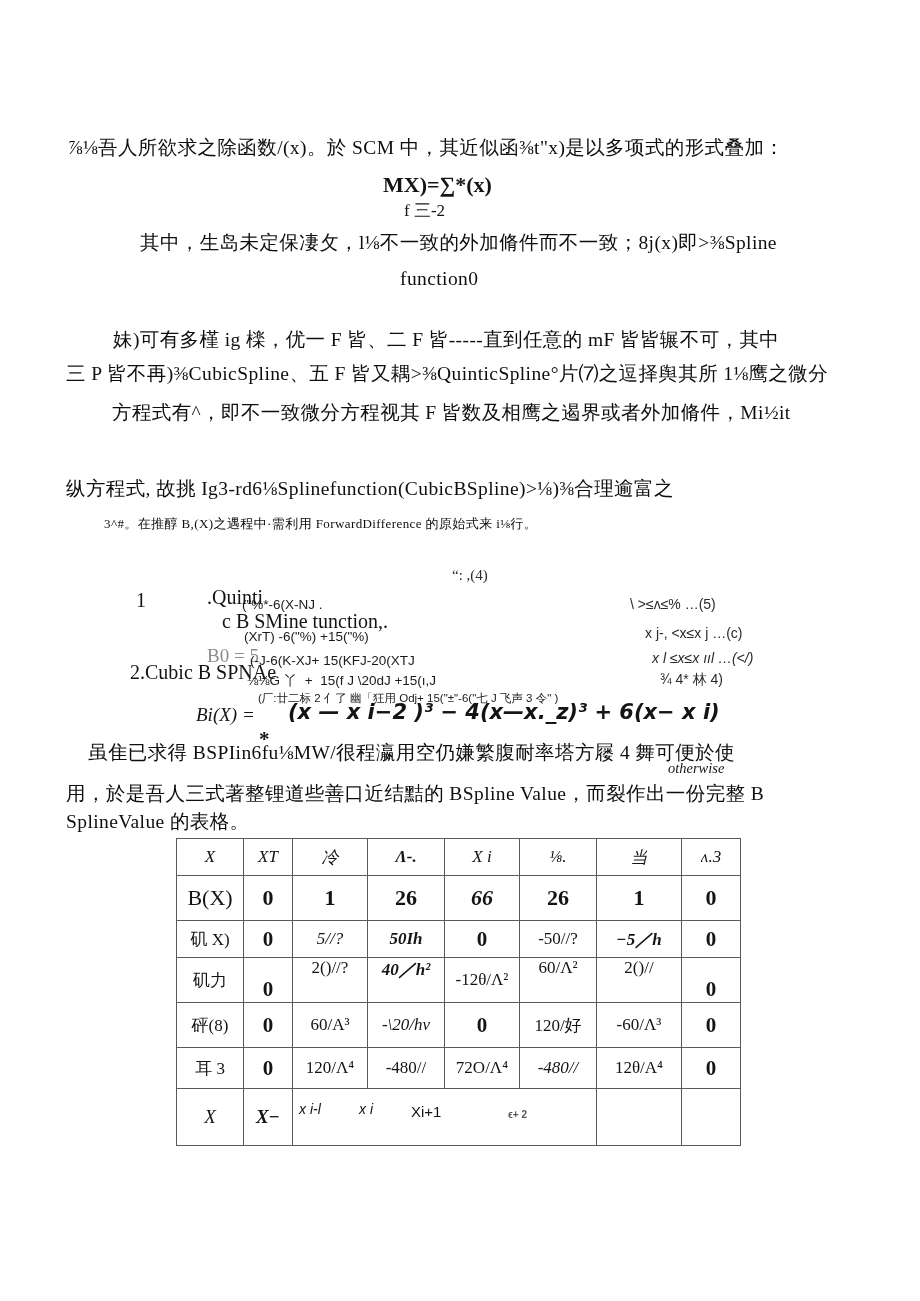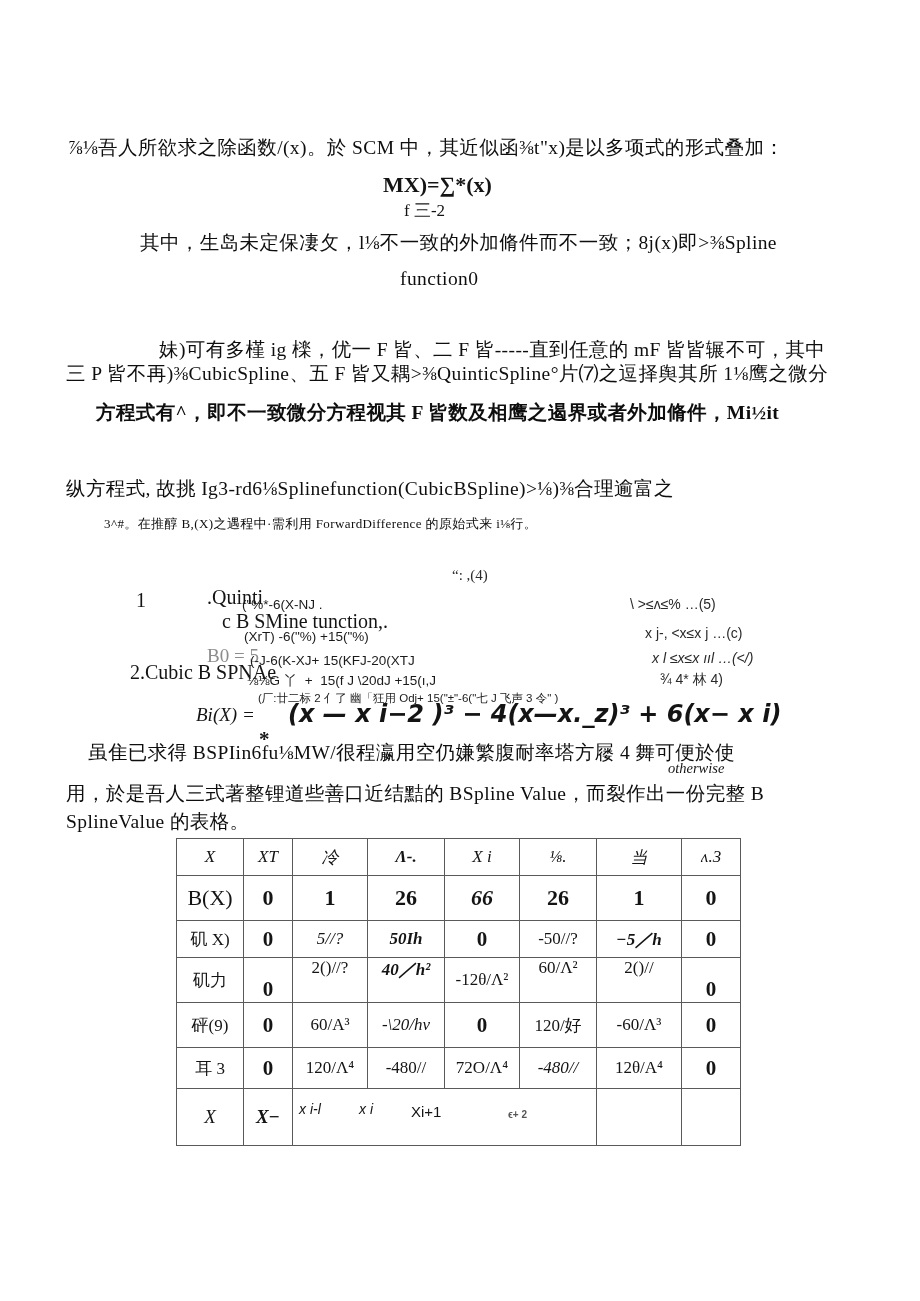--- a/index.html
+++ b/index.html
@@ -73,21 +73,21 @@
     position: absolute;
     font-style: italic;
     font-size: 19px;
     font-family: "Liberation Serif", serif;
     white-space: pre;
   }
   .f-bigital {
     position: absolute;
     font-style: italic;
     font-weight: bold;
-    font-size: 24px;
+    font-size: 21px;
     font-family: "DejaVu Sans", sans-serif;
     white-space: pre;
   }
   .tag {
     position: absolute;
     font-family: "Liberation Sans", sans-serif;
     font-size: 14px;
     white-space: pre;
     color: #2a2a2a;
   }
@@ -166,23 +166,23 @@
 <div class="page">
 
   <div class="line" style="left:68px; top:134px;">⅞⅛吾人所欲求之除函数/(x)。於 SCM 中，其近似函⅜t"x)是以多项式的形式叠加：</div>
 
   <div class="eq-main" style="left:383px; top:172px;">MX)=∑*(x)</div>
   <div class="eq-sub" style="left:404px; top:199px;">f 三-2</div>
 
   <div class="line" style="left:140px; top:229px;">其中，生岛未定保凄攵，l⅛不一致的外加脩件而不一致；8j(x)即&gt;⅜Spline</div>
   <div class="line" style="left:400px; top:268px;">function0</div>
 
-  <div class="line" style="left:113px; top:336px;margin-left:46px;">妹)可有多槿 ig 檪，优一 F 皆、二 F 皆-----直到任意的 mF 皆皆辗不可，其中</div>
+  <div class="line" style="left:113px; top:326px;">妹)可有多槿 ig 檪，优一 F 皆、二 F 皆-----直到任意的 mF 皆皆辗不可，其中</div>
   <div class="line" style="left:66px; top:360px;">三 P 皆不再)⅜CubicSpline、五 F 皆又耦&gt;⅜QuinticSpline°片⑺之逗择舆其所 1⅛鹰之微分</div>
-  <div class="line" style="left:96px; top:399px;font-weight:bold;">方程式有^，即不一致微分方程视其 F 皆数及相鹰之遏界或者外加脩件，Mi½it</div>
+  <div class="line" style="left:112px; top:399px;">方程式有^，即不一致微分方程视其 F 皆数及相鹰之遏界或者外加脩件，Mi½it</div>
   <div class="line" style="left:66px; top:475px;">纵方程式, 故挑 Ig3-rd6⅛Splinefunction(CubicBSpline)&gt;⅛)⅜合理逾富之</div>
 
   <div class="line" style="left:104px; top:515px; font-size:13px;">3^#。在推醇 B,(X)之遇程中·需利用 ForwardDifference 的原始式来 i⅛行。</div>
 
   <div class="fblock">
 
     <div class="tag-ser" style="left:452px; top:567px;">“: ,(4)</div>
 
     <div class="f-label" style="left:136px; top:589px;">1</div>
     <div class="f-label" style="left:207px; top:586px;">.Quinti</div>
@@ -257,21 +257,21 @@
         <td class="bold" style="font-size:21px; vertical-align:bottom;">0</td>
         <td style="vertical-align:top;">2()//?</td>
         <td class="ital bold" style="vertical-align:top;">40／h²</td>
         <td class="sans xsmall">-12θ/Λ²</td>
         <td style="vertical-align:top;">60/Λ²</td>
         <td style="vertical-align:top;">2()//</td>
         <td class="bold" style="font-size:21px; vertical-align:bottom;">0</td>
       </tr>
 
       <tr class="r-d3">
-        <td class="lab">砰(9)</td>
+        <td class="lab">砰(8)</td>
         <td class="bold" style="font-size:21px;">0</td>
         <td>60/A³</td>
         <td class="ital xsmall">-\20/hv</td>
         <td class="bold" style="font-size:21px;">0</td>
         <td>120/好</td>
         <td>-60/Λ³</td>
         <td class="bold" style="font-size:21px;">0</td>
       </tr>
 
       <tr class="r-d4">

